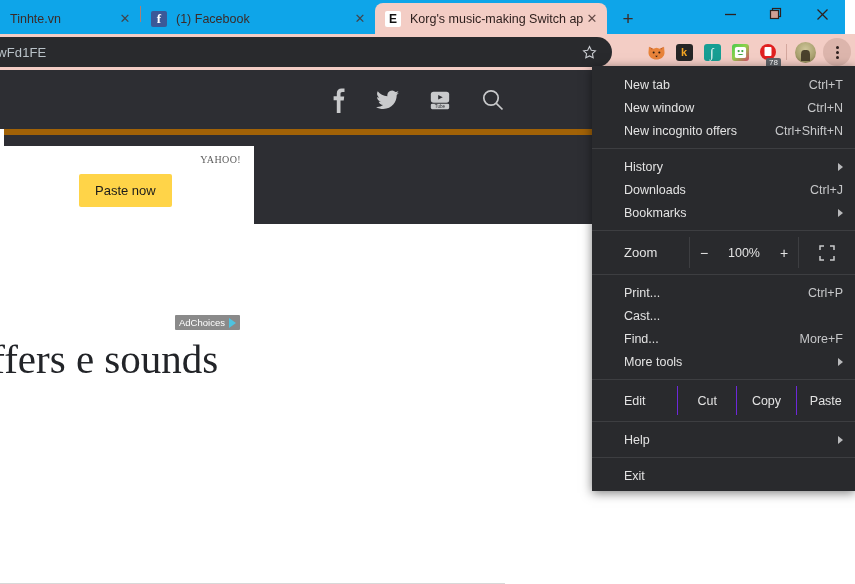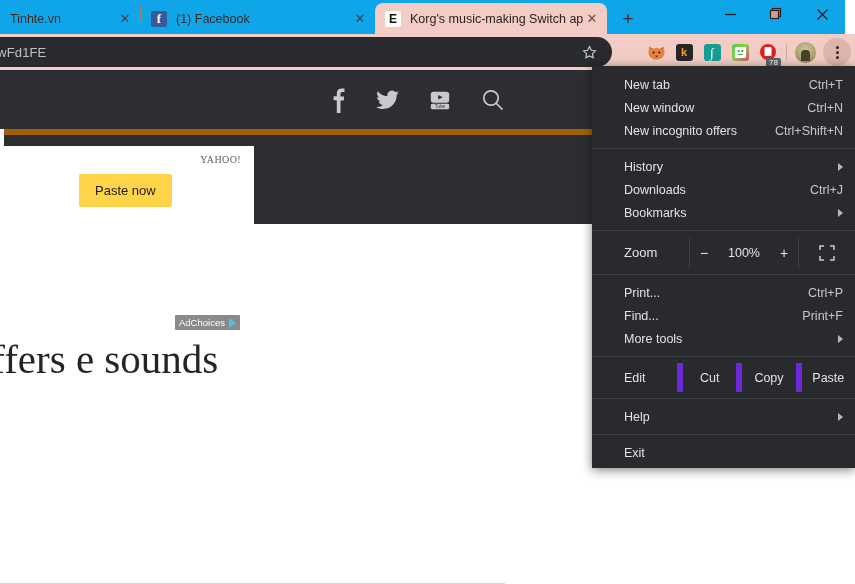--- a/index.html
+++ b/index.html
@@ -247,21 +247,21 @@
   .zoom-btn { font-size: 14px; color: #e3e3e3; width: 12px; text-align: center; }
   .zoom-full {
     width: 56px; display: flex; align-items: center; justify-content: center;
   }
   .edit-row { display: flex; align-items: stretch; height: 29px; text-align: center; }
   .edit-cell {
     display: flex; align-items: center; justify-content: center;
     font-size: 12.5px; color: #e3e3e3;
   }
   .edit-cell.first { width: 85px; justify-content: flex-start; padding-left: 32px; }
-  .edit-cell.rest { flex: 1 1 0; border-left: 6px solid #6d28d9; }
+  .edit-cell.rest { flex: 1 1 0; border-left: 1px solid #6d28d9; }
 </style>
 </head>
 <body>
 
 <div class="screen">
 
   <div class="page">
 
     <div class="site-header">
 
@@ -461,22 +461,26 @@
       </span>
     </div>
 
     <div class="msep"></div>
 
     <div class="mi">
       <span class="mi-label">Print...</span>
       <span class="mi-accel">Ctrl+P</span>
     </div>
     <div class="mi">
+      <span class="mi-label">Cast...</span>
+      <span class="mi-accel"></span>
+    </div>
+    <div class="mi">
       <span class="mi-label">Find...</span>
-      <span class="mi-accel">Print+F</span>
+      <span class="mi-accel">More+F</span>
     </div>
     <div class="mi">
       <span class="mi-label">More tools</span>
       <span class="mi-arrow"></span>
     </div>
 
     <div class="msep"></div>
 
     <div class="edit-row">
       <span class="edit-cell first">Edit</span>

